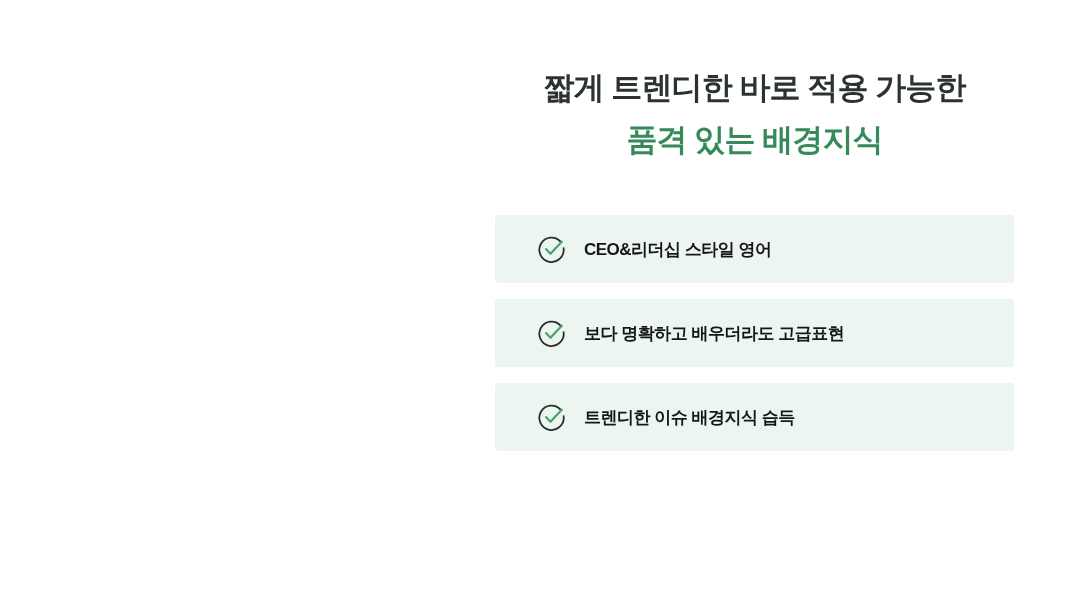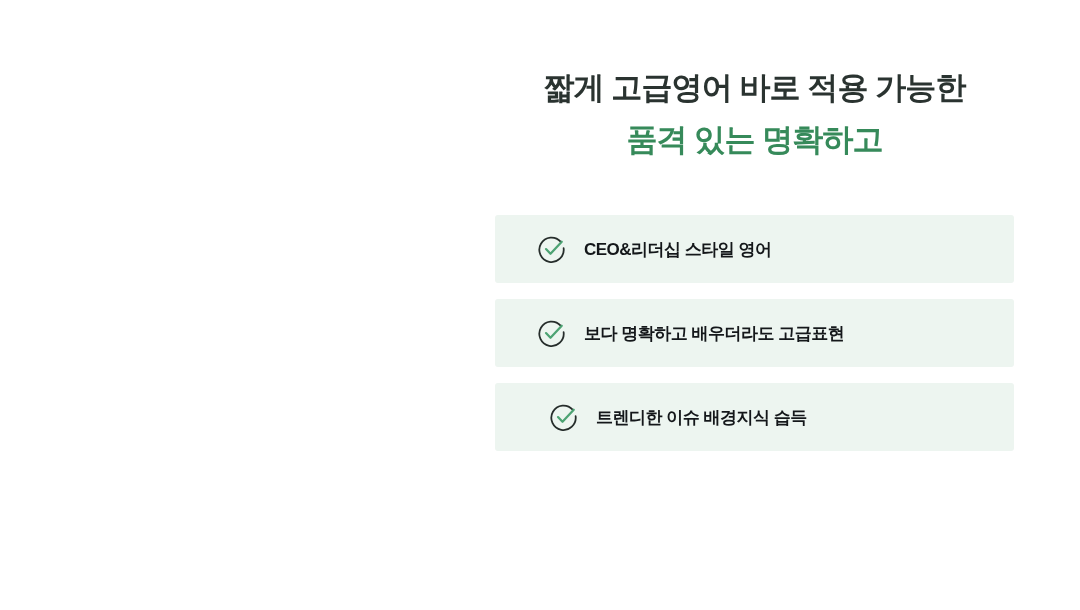--- a/index.html
+++ b/index.html
@@ -70,21 +70,20 @@
     width: 519px;
     height: 68px;
     background: #edf5f0;
     border-radius: 3px;
     margin-bottom: 16px;
     display: flex;
     align-items: center;
   }
   .feature-row:last-child {
     margin-bottom: 16px;
-    padding-left: 12px;
   }
 
   .check-icon {
     flex: 0 0 auto;
     width: 30px;
     height: 30px;
     margin-left: 42px;
     display: block;
   }
 
@@ -99,22 +98,22 @@
   }
 </style>
 </head>
 <body>
 
 <div class="stage">
 
   <div class="content-col">
 
     <div class="headline">
-      <span class="headline-line line-dark">짧게 고급영어 바로 적용 가능한</span>
-      <span class="headline-line line-accent">품격 있는 명확하고</span>
+      <span class="headline-line line-dark">짧게 트렌디한 바로 적용 가능한</span>
+      <span class="headline-line line-accent">품격 있는 배경지식</span>
     </div>
 
     <div class="feature-list">
 
       <div class="feature-row">
         <svg class="check-icon" viewBox="0 0 32 32">
           <path d="M25.2 8.2 A13 13 0 1 0 28.4 15.2" fill="none" stroke="#262d2b" stroke-width="1.9" stroke-linecap="round"></path>
           <path d="M9.6 16.1 L14.4 21.1 L26.4 8.3" fill="none" stroke="#4da373" stroke-width="2.4" stroke-linecap="round" stroke-linejoin="round"></path>
         </svg>
         <span class="feature-label">CEO&amp;리더십 스타일 영어</span>

